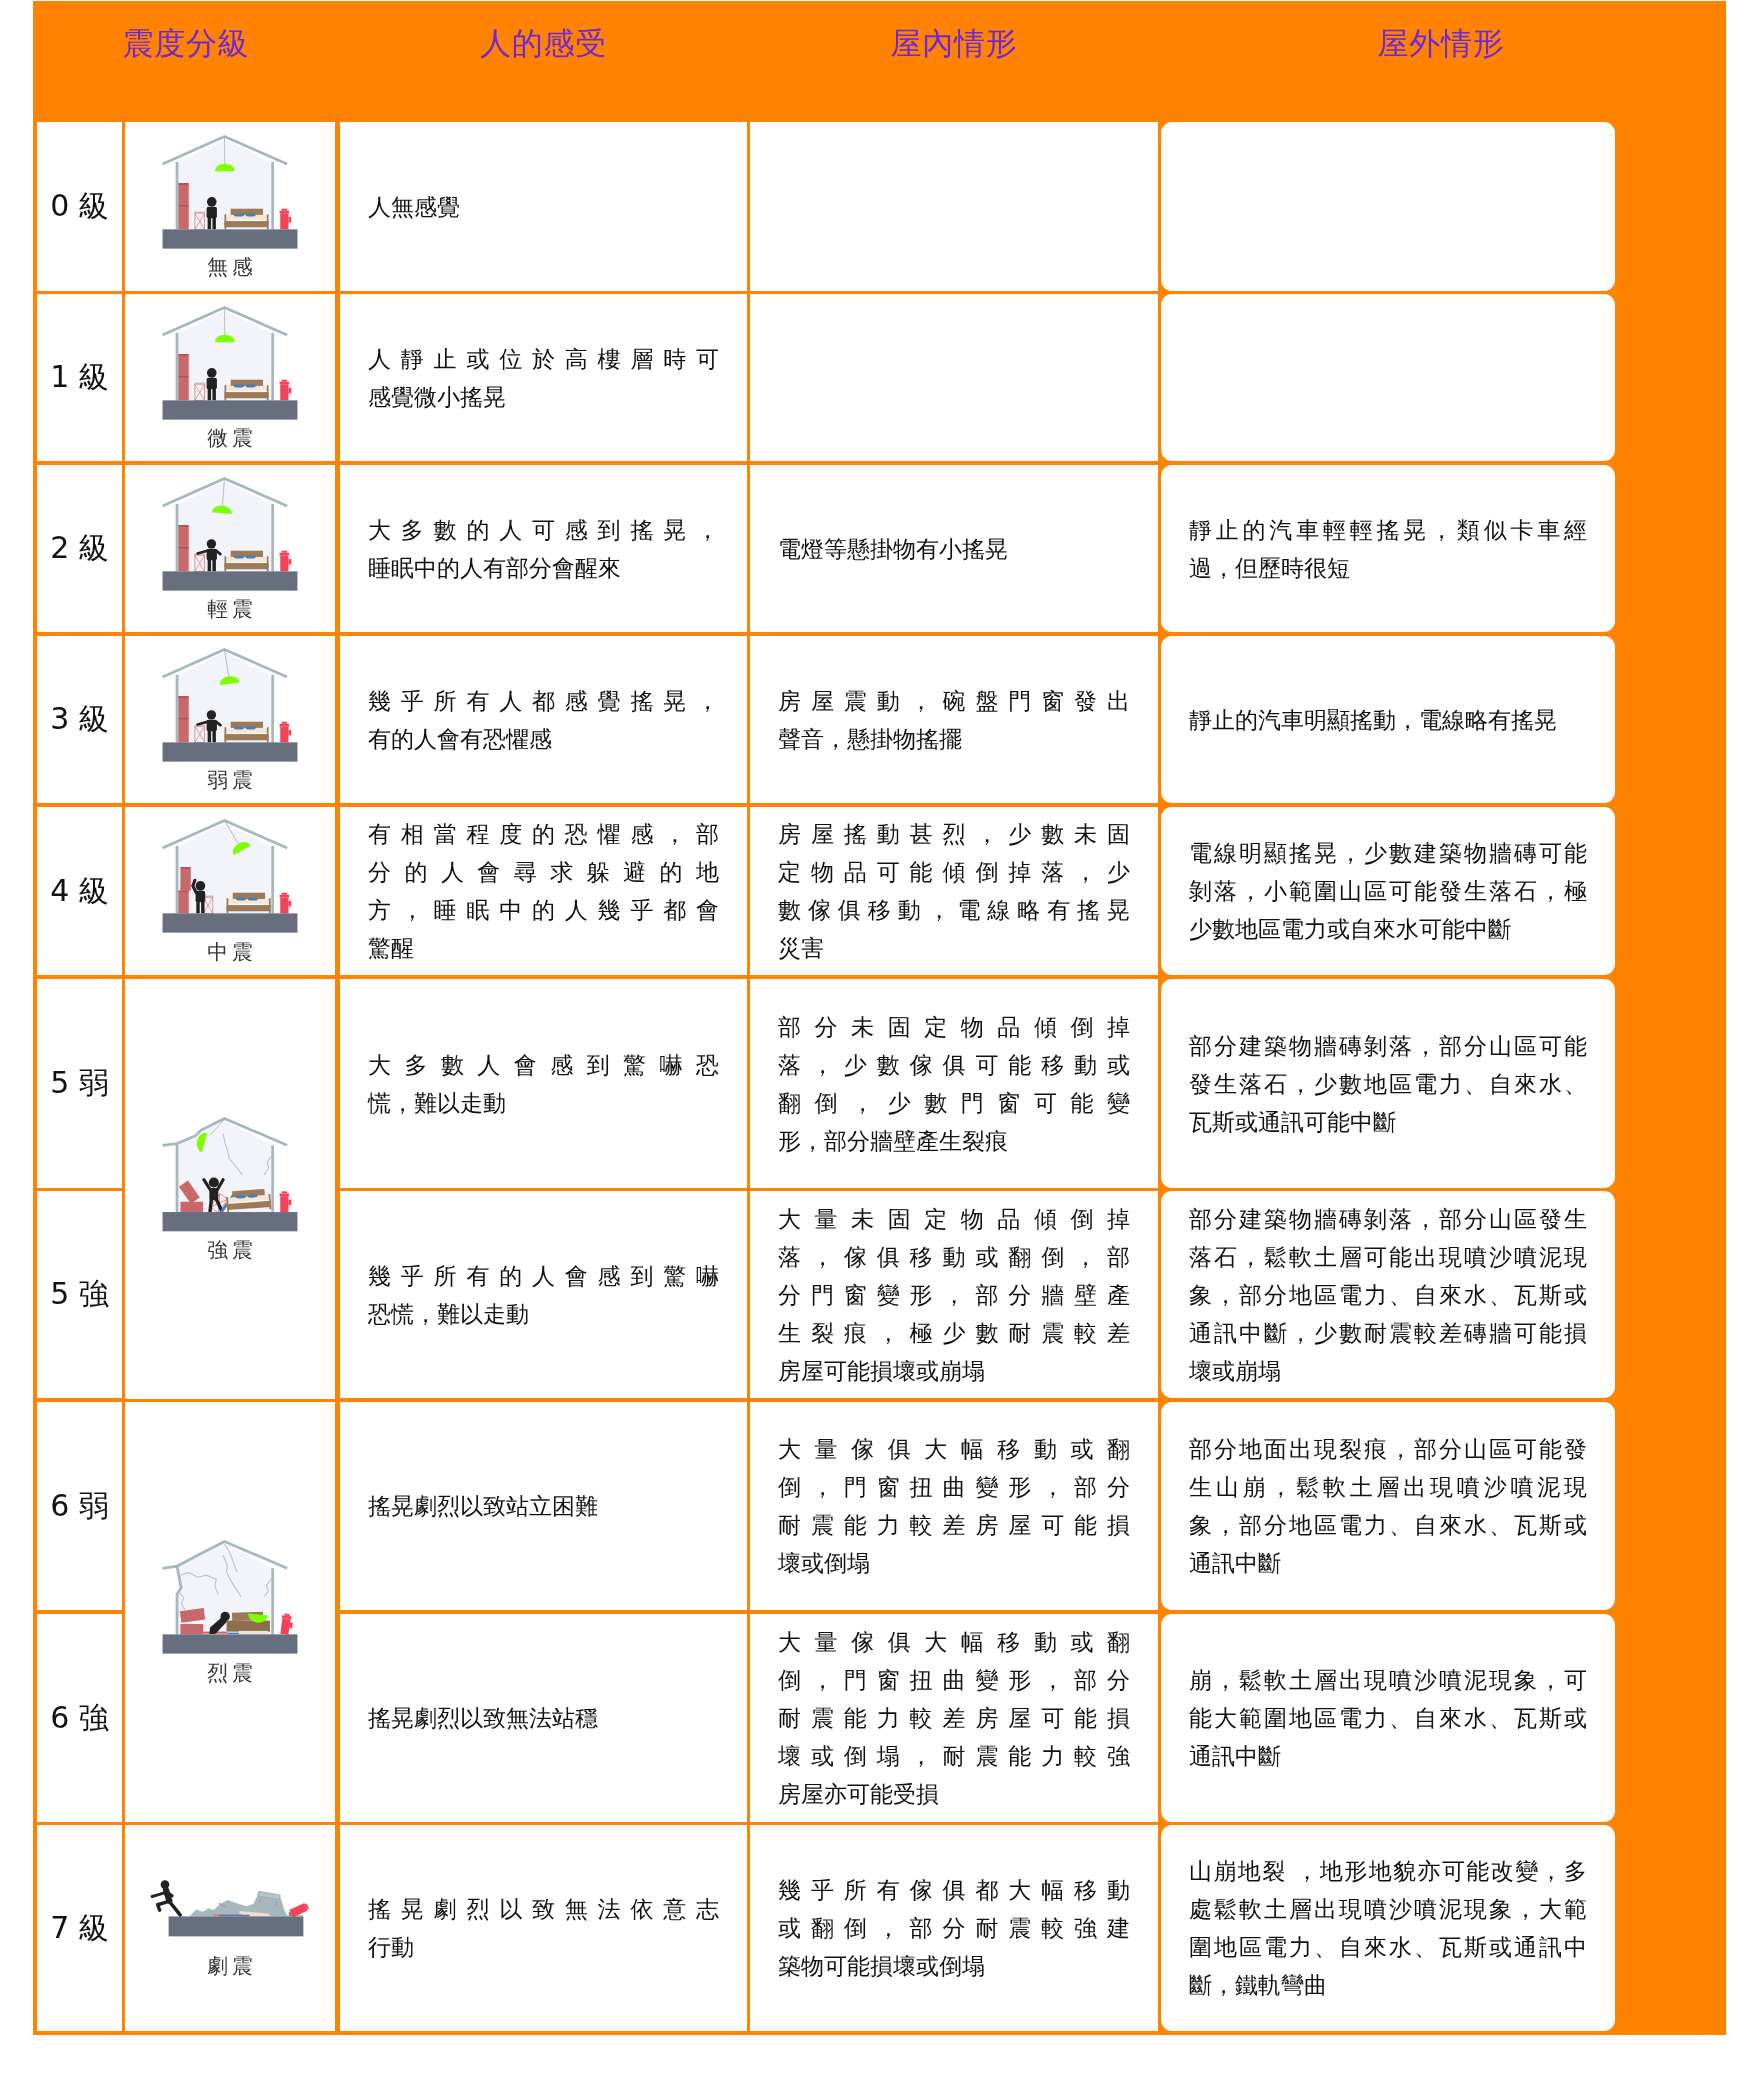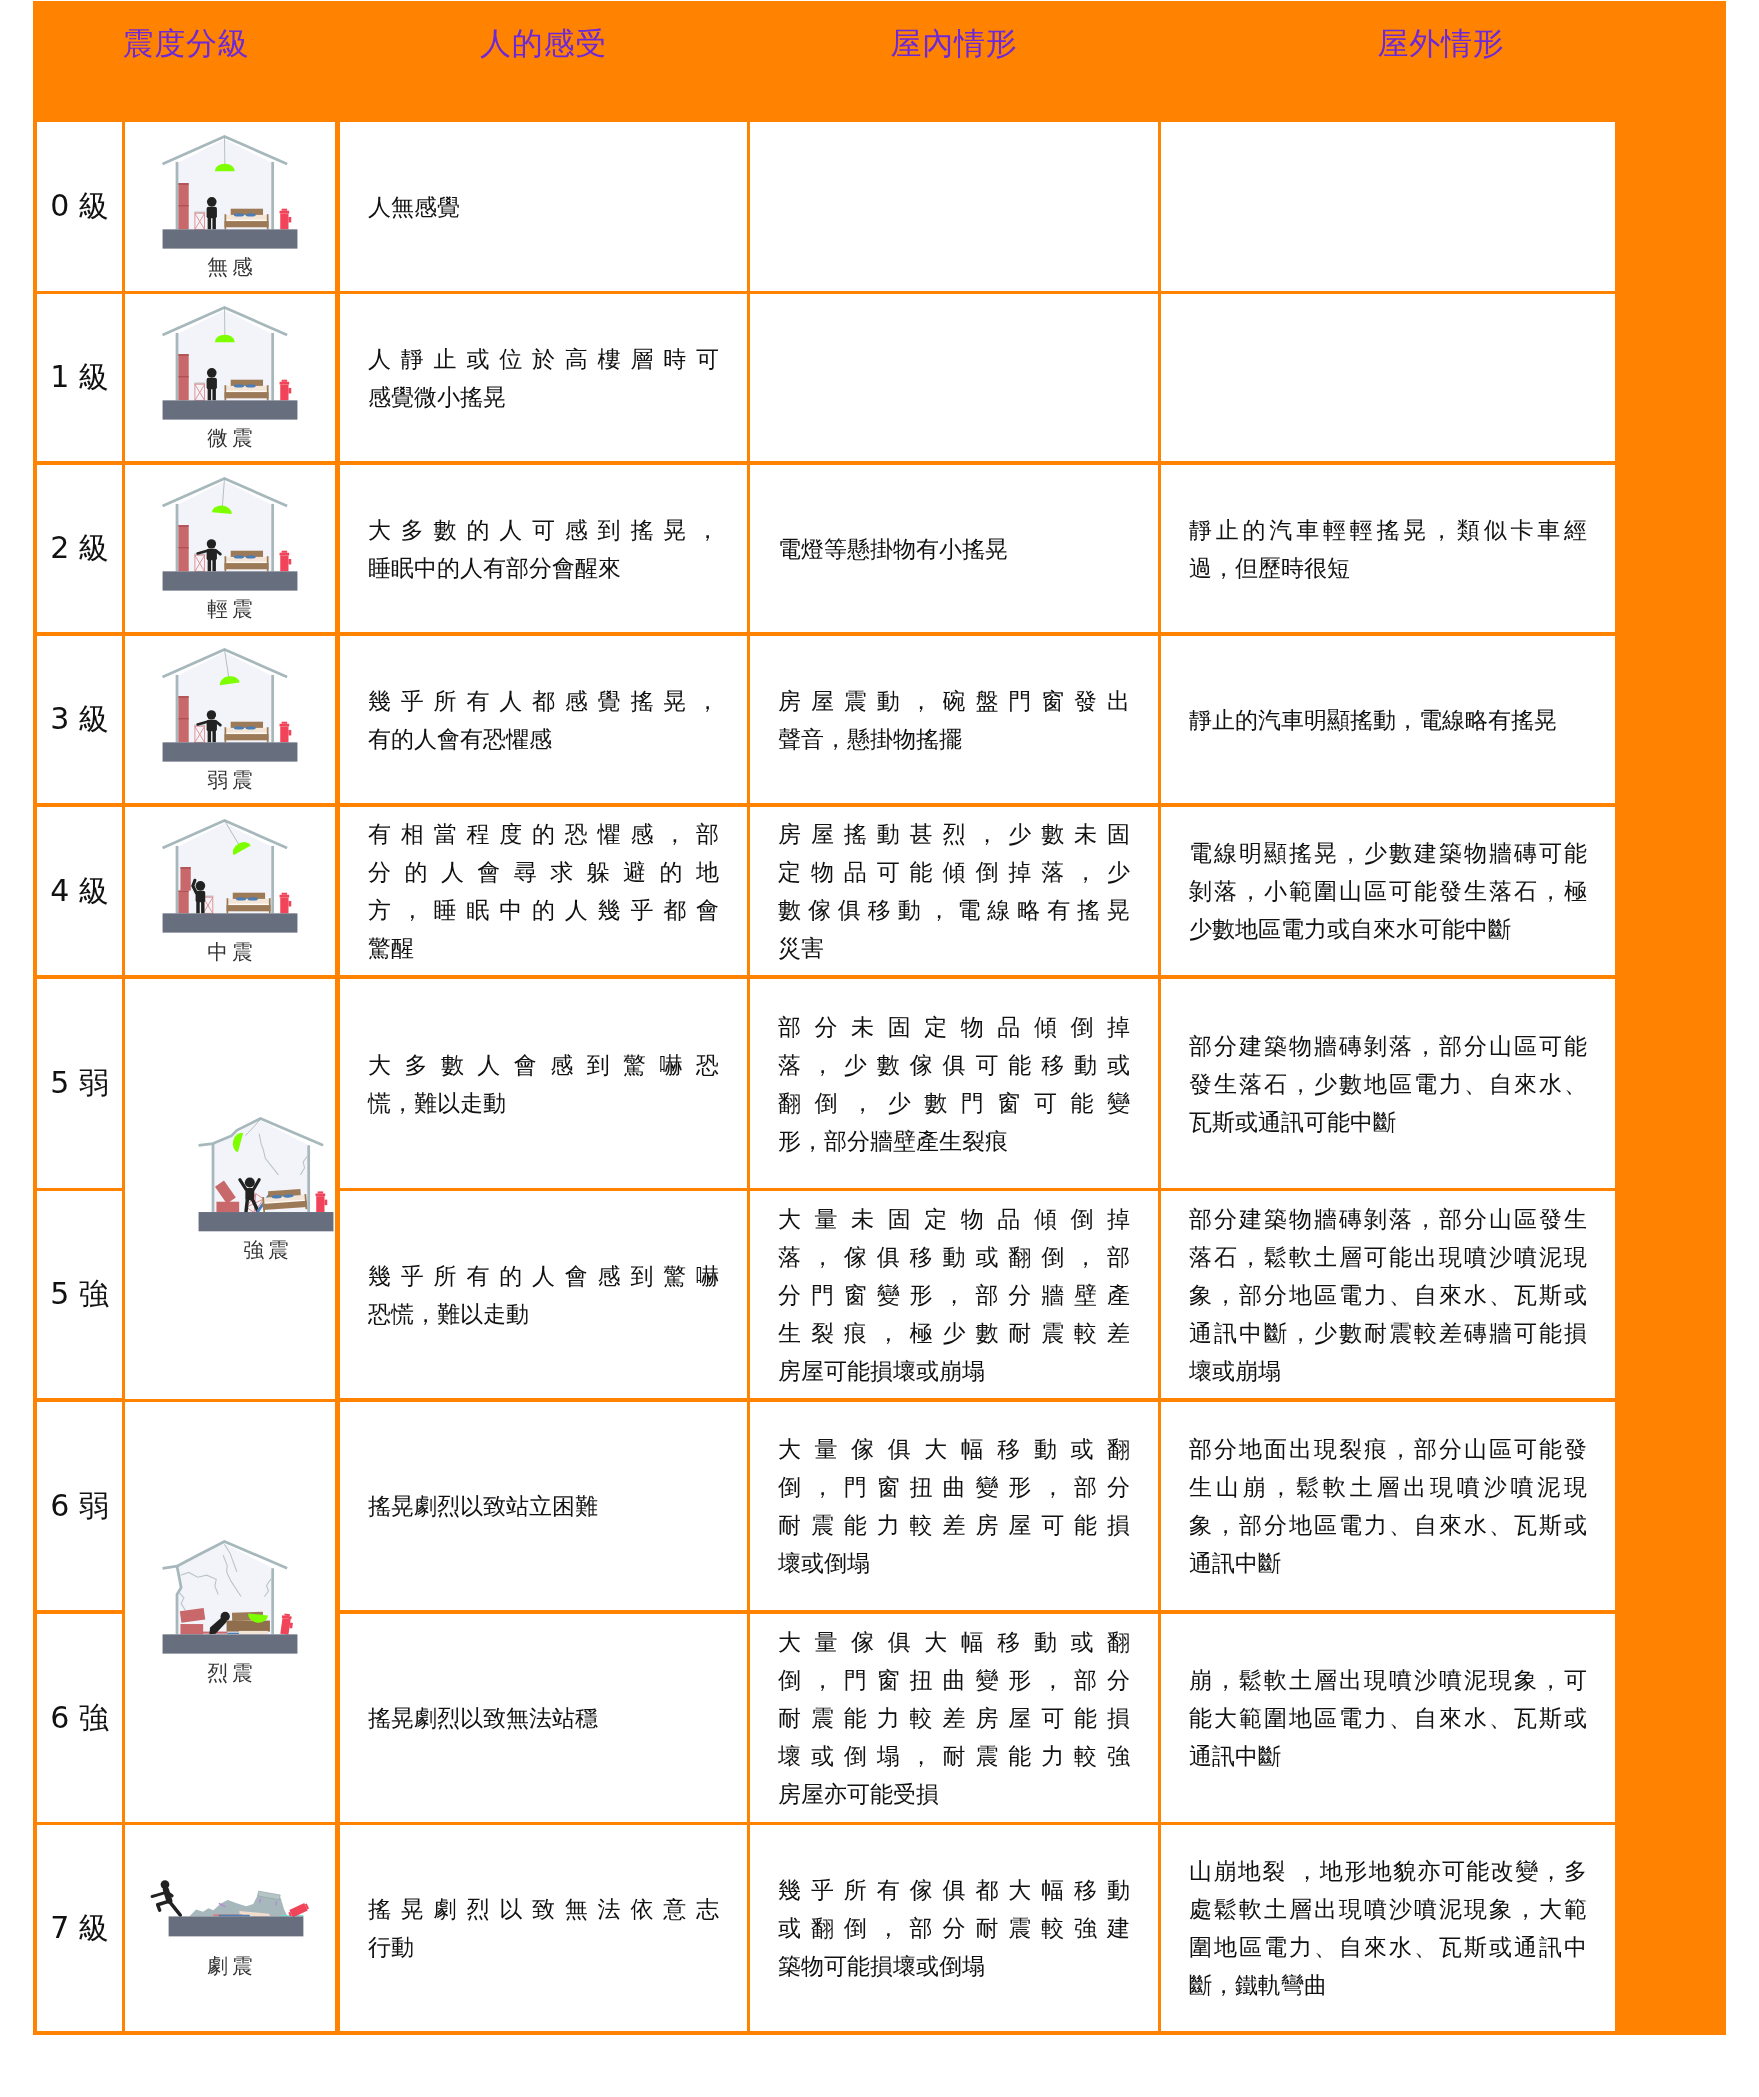--- a/index.html
+++ b/index.html
@@ -13,33 +13,33 @@
   .hd-level   { left: 37px;   width: 298px; }
   .hd-feeling { left: 340px;  width: 407px; }
   .hd-indoor  { left: 750px; width: 408px; }
   .hd-outdoor { left: 1161px; width: 560px; }
 
   .cell { position: absolute; background: #ffffff; display: flex; align-items: center; justify-content: center; }
   .c1 { left: 37px;   width: 85px; }
   .c2 { left: 125px;  width: 210px; }
   .c3 { left: 340px;  width: 407px; }
   .c4 { left: 750px; width: 408px; }
-  .c5 { left: 1161px; width: 454px; }
+  .c5 { left: 1161px; width: 454px; border-radius: 11px; }
 
   .r0 { top: 122px;  height: 169px; }
   .r1 { top: 294px;  height: 167px; }
   .r2 { top: 465px;  height: 167px; }
   .r3 { top: 636px;  height: 167px; }
   .r4 { top: 807px; height: 168px; }
   .r5 { top: 979px; height: 209px; }
   .r6 { top: 1191px; height: 207px; }
   .r7 { top: 1402px; height: 208px; }
   .r8 { top: 1614px; height: 208px; }
   .r9 { top: 1825px; height: 206px; }
-  .m56 { top: 979px; height: 420px; justify-content: flex-end; }
+  .m56 { top: 979px; height: 420px; }
   .m78 { top: 1402px; height: 420px; justify-content: center; }
 
   .lvl { font-size: 30px; white-space: nowrap; color: #111111; }
 
   .txt { width: 100%; padding: 0 28px; font-size: 23px; line-height: 38px; color: #111111; }
   .ln { white-space: nowrap; text-align: justify; text-align-last: justify; }
   .ln:last-child { text-align: left; text-align-last: left; }
 
   .icon-group { display: flex; flex-direction: column; align-items: center; }
   .icon-group svg { display: block; }

